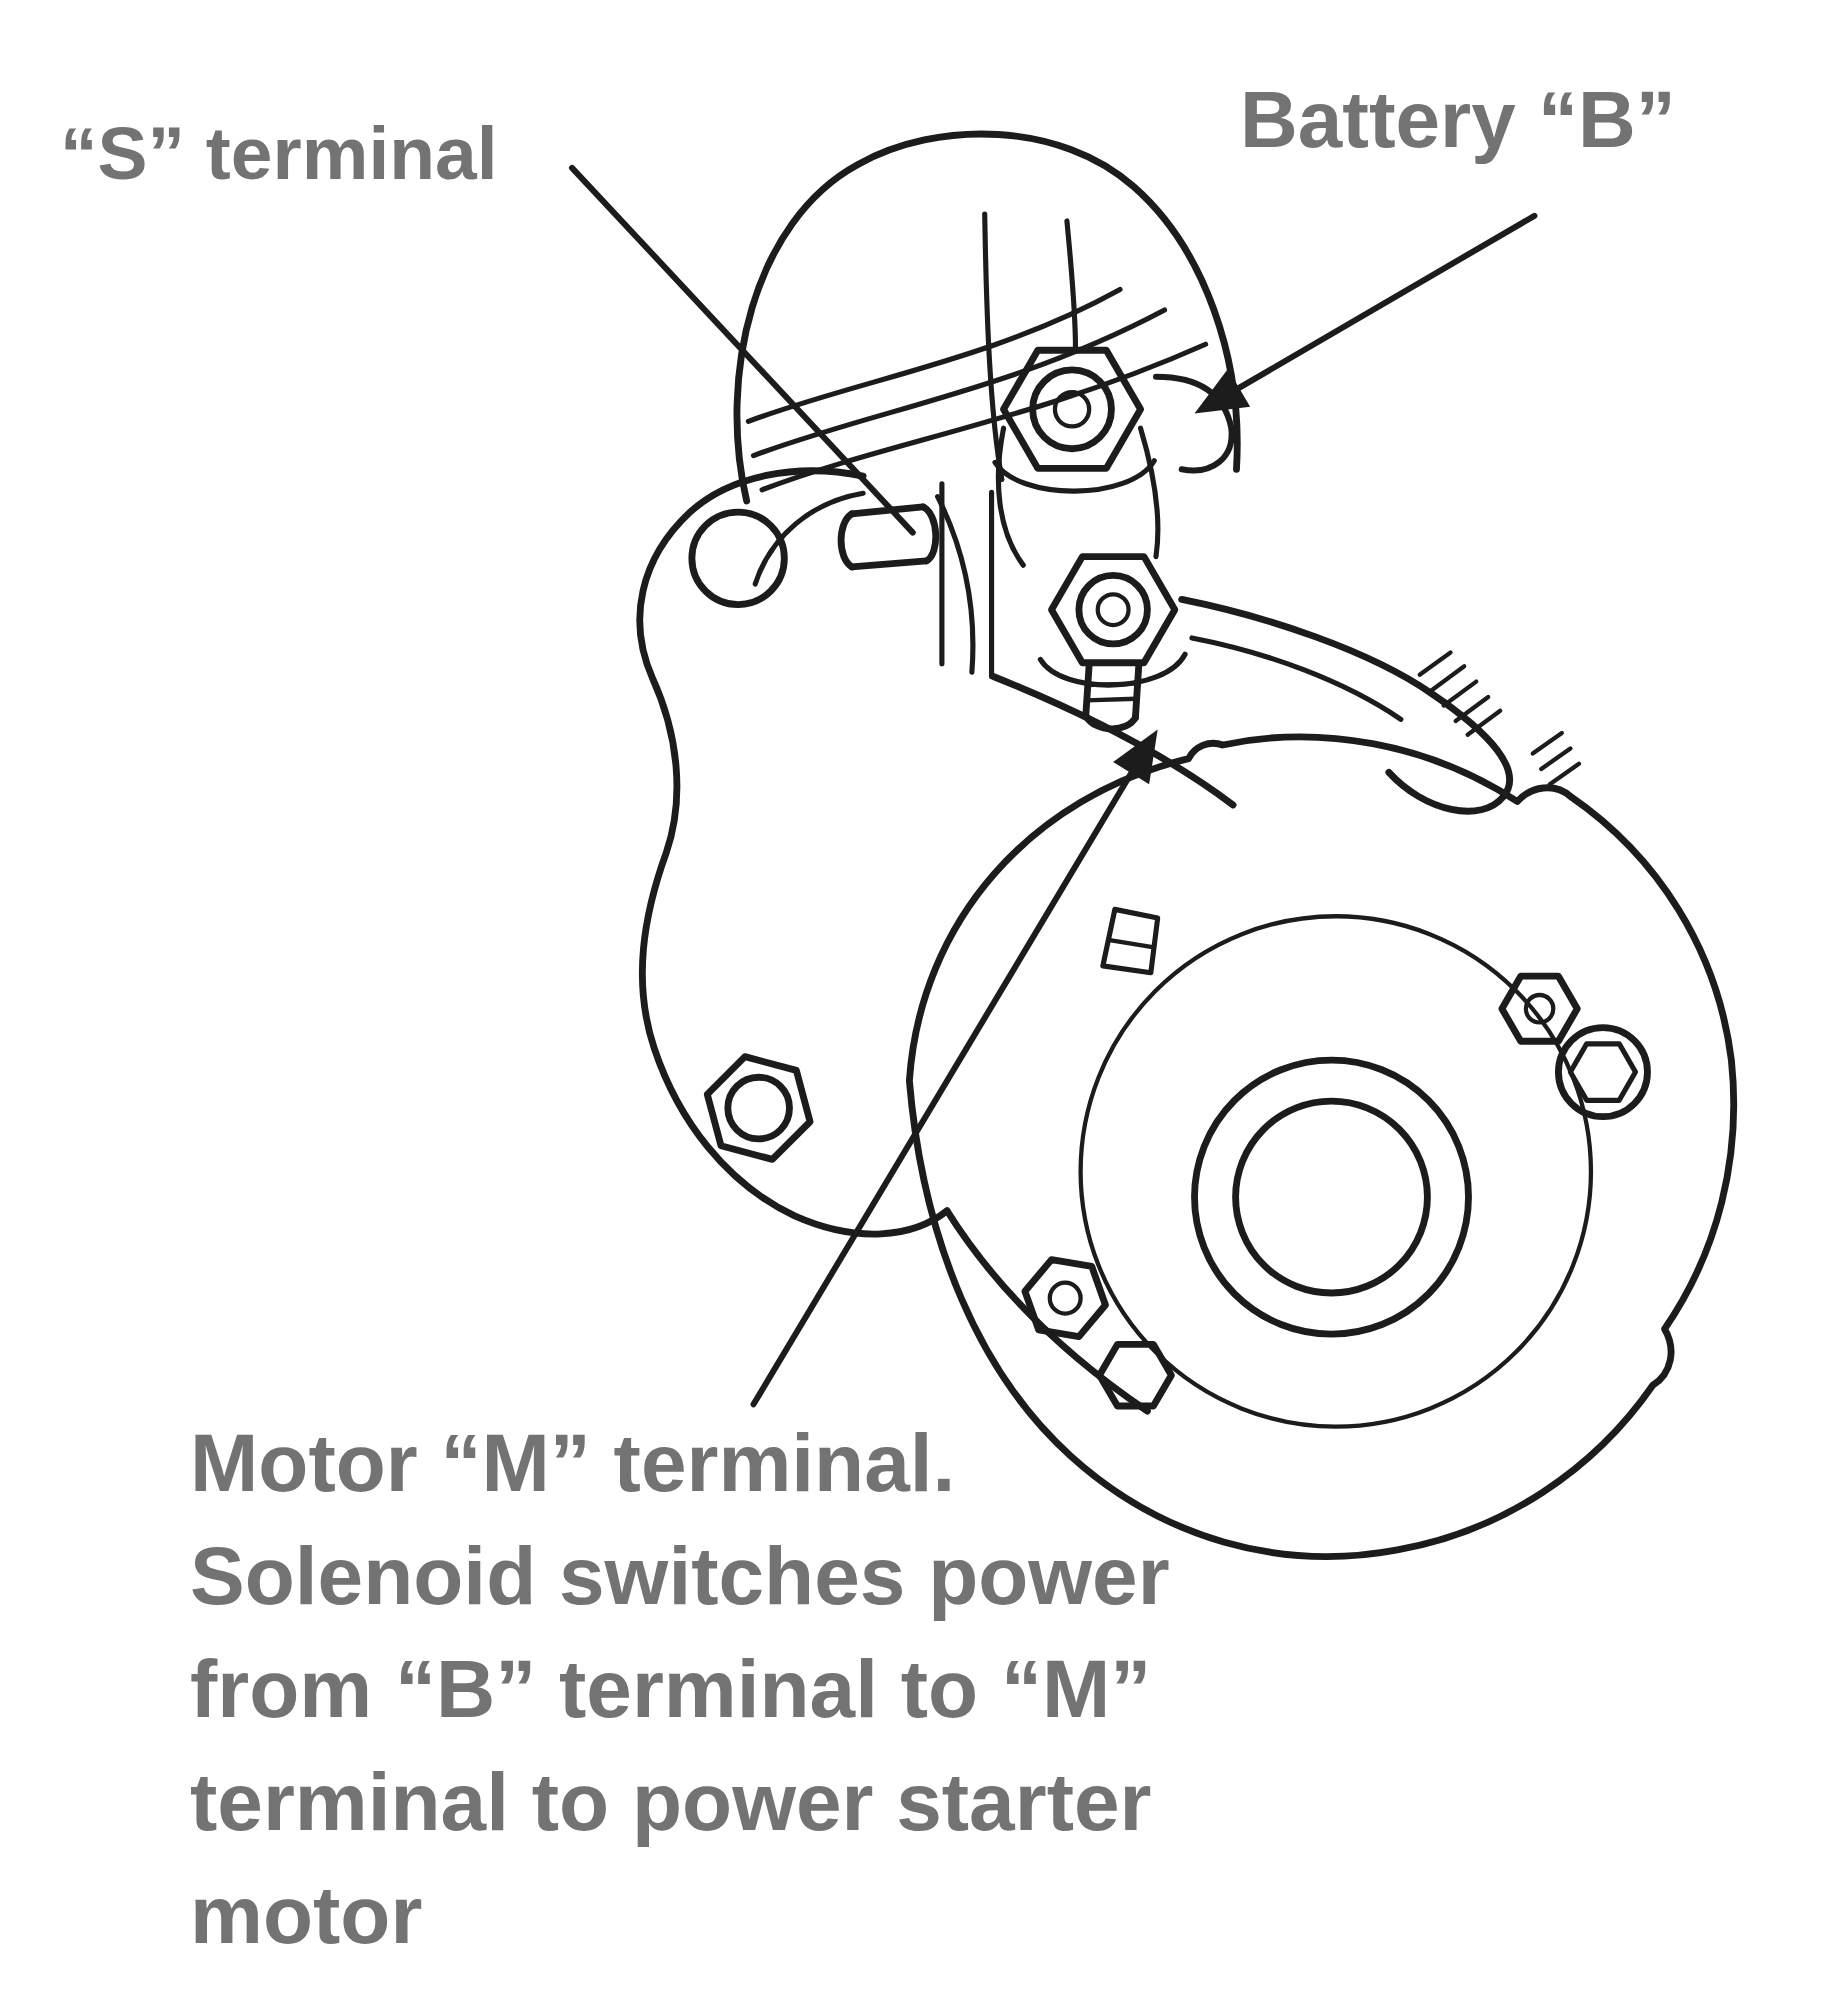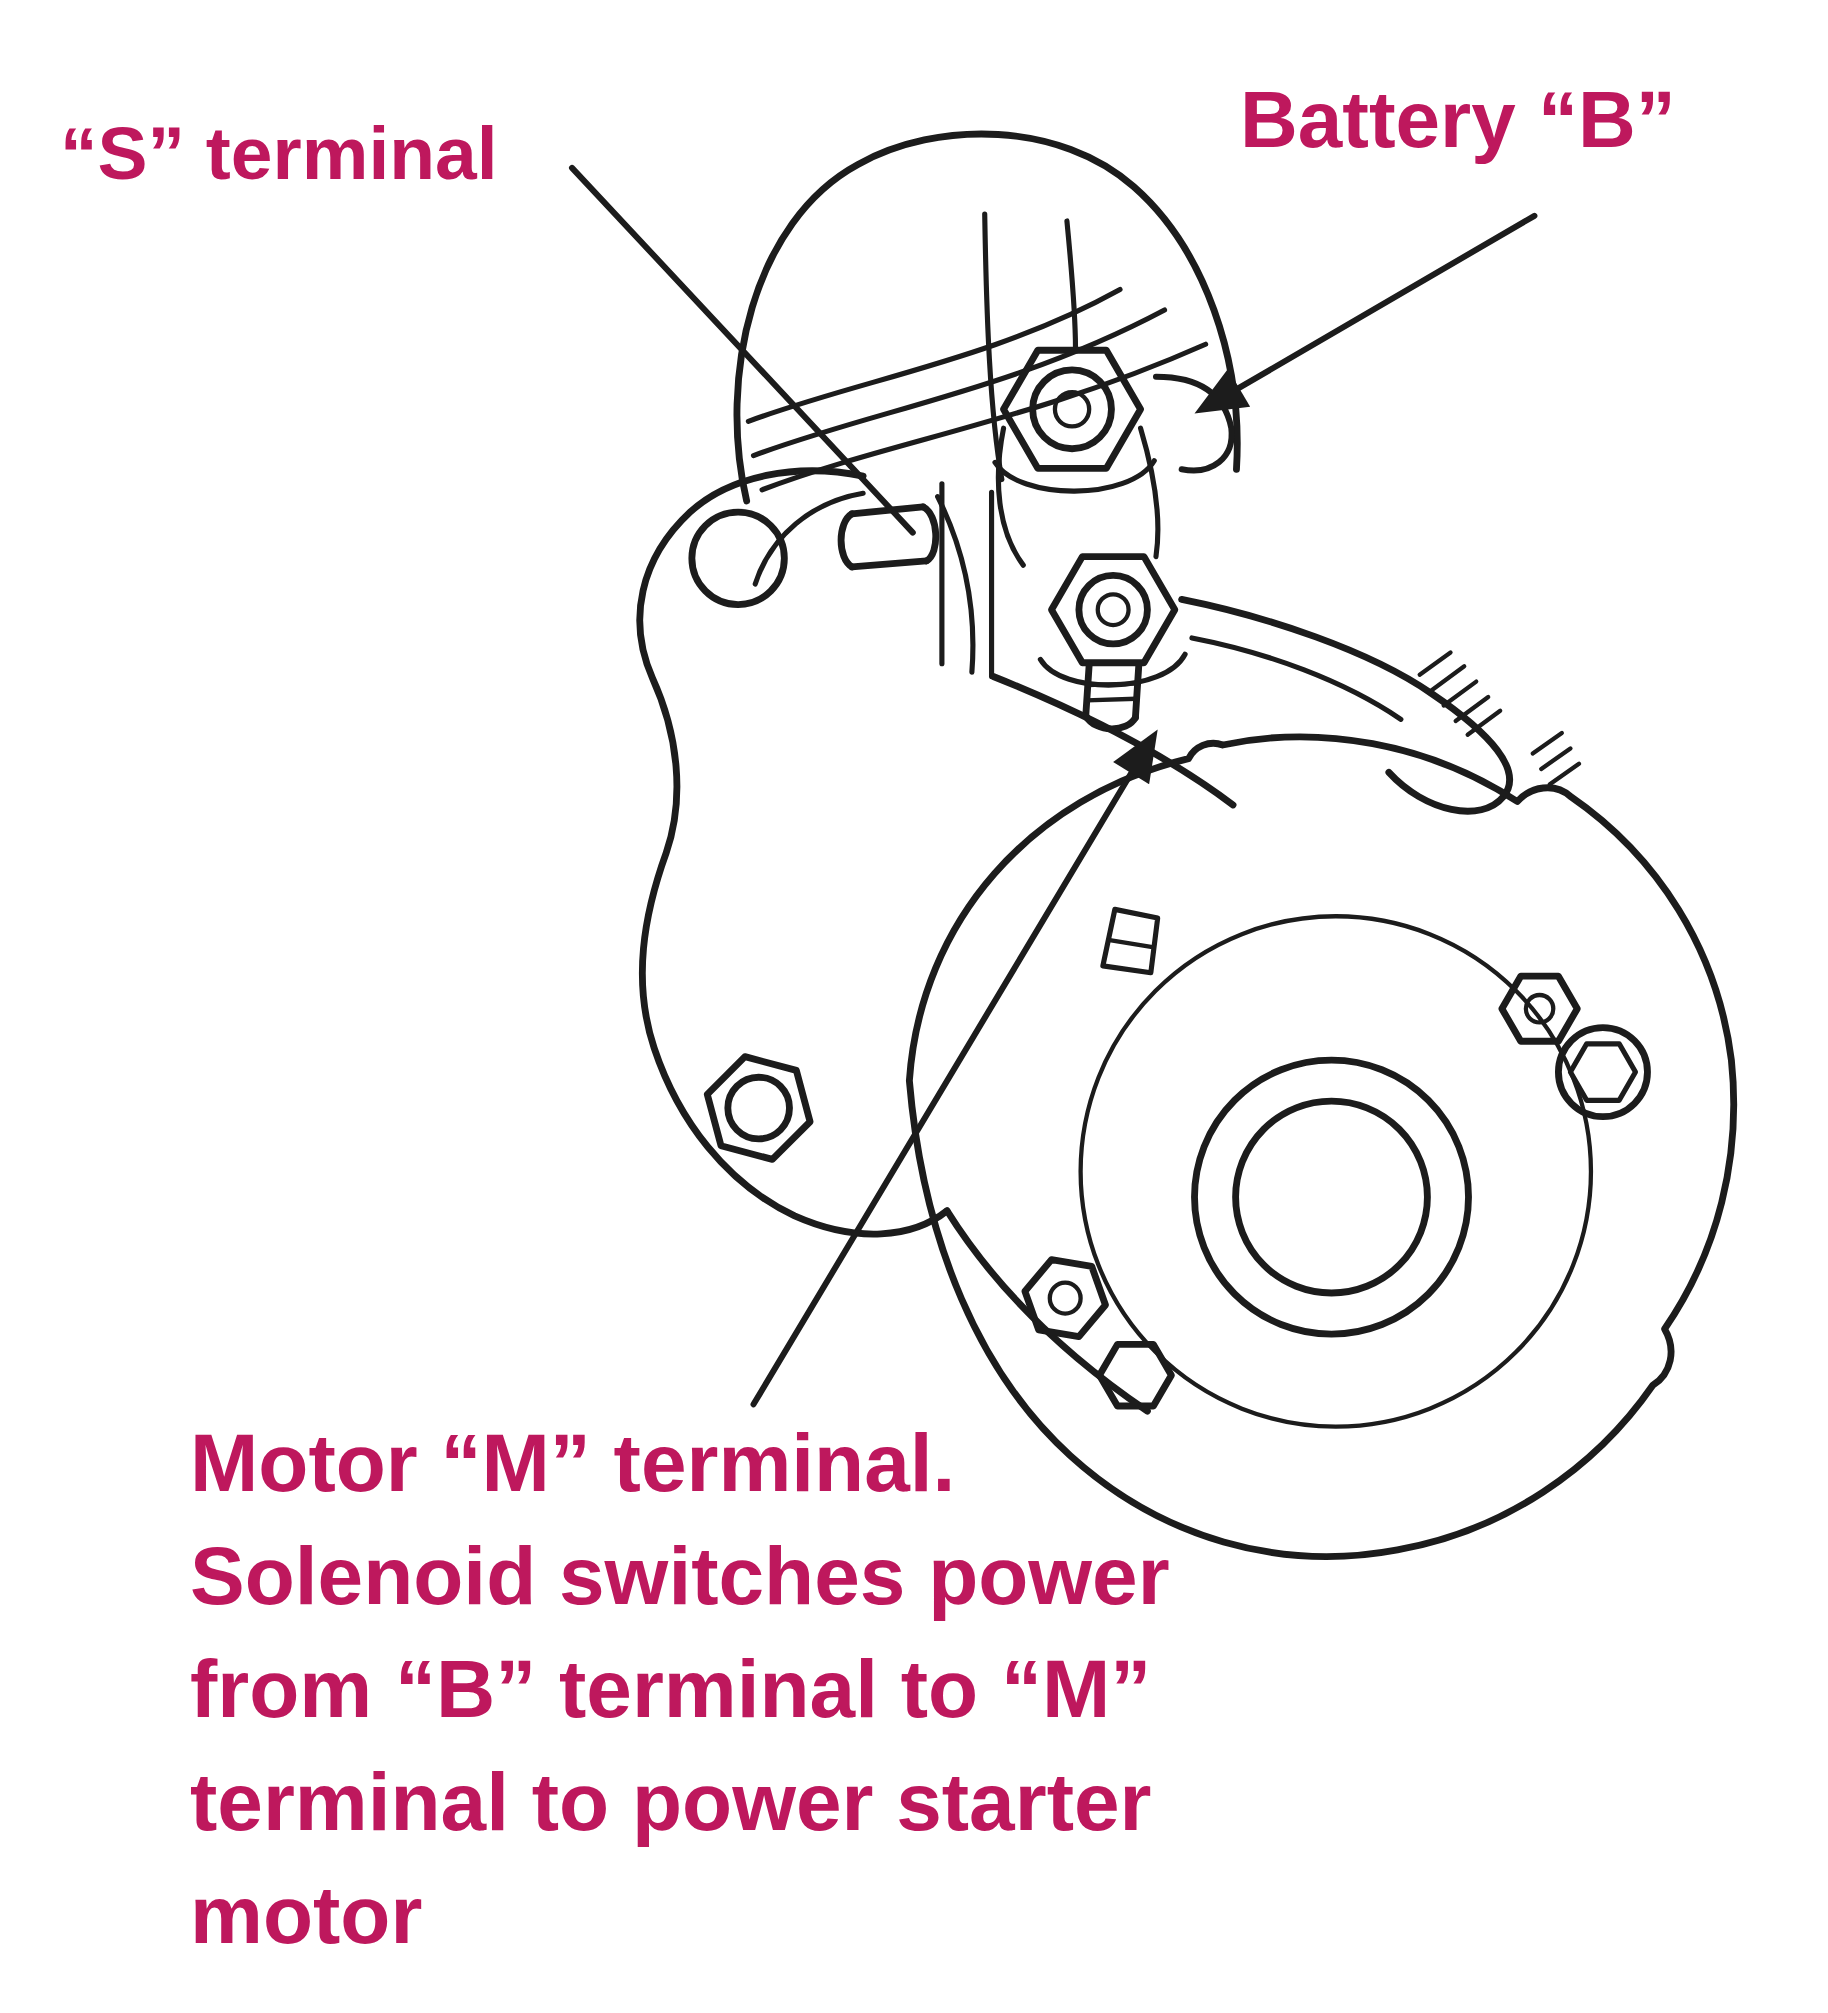--- a/index.html
+++ b/index.html
@@ -17,21 +17,21 @@
   }
   .stage svg {
     position: absolute;
     left: 0;
     top: 0;
     width: 1829px;
     height: 2014px;
   }
   .label {
     position: absolute;
-    color: #be185d;
+    color: #737373;
     font-family: "Liberation Sans", sans-serif;
     font-weight: 700;
     white-space: pre-line;
     letter-spacing: 0px;
   }
   .label-s {
     left: 60px;
     top: 110px;
     font-size: 75px;
     line-height: 86px;

